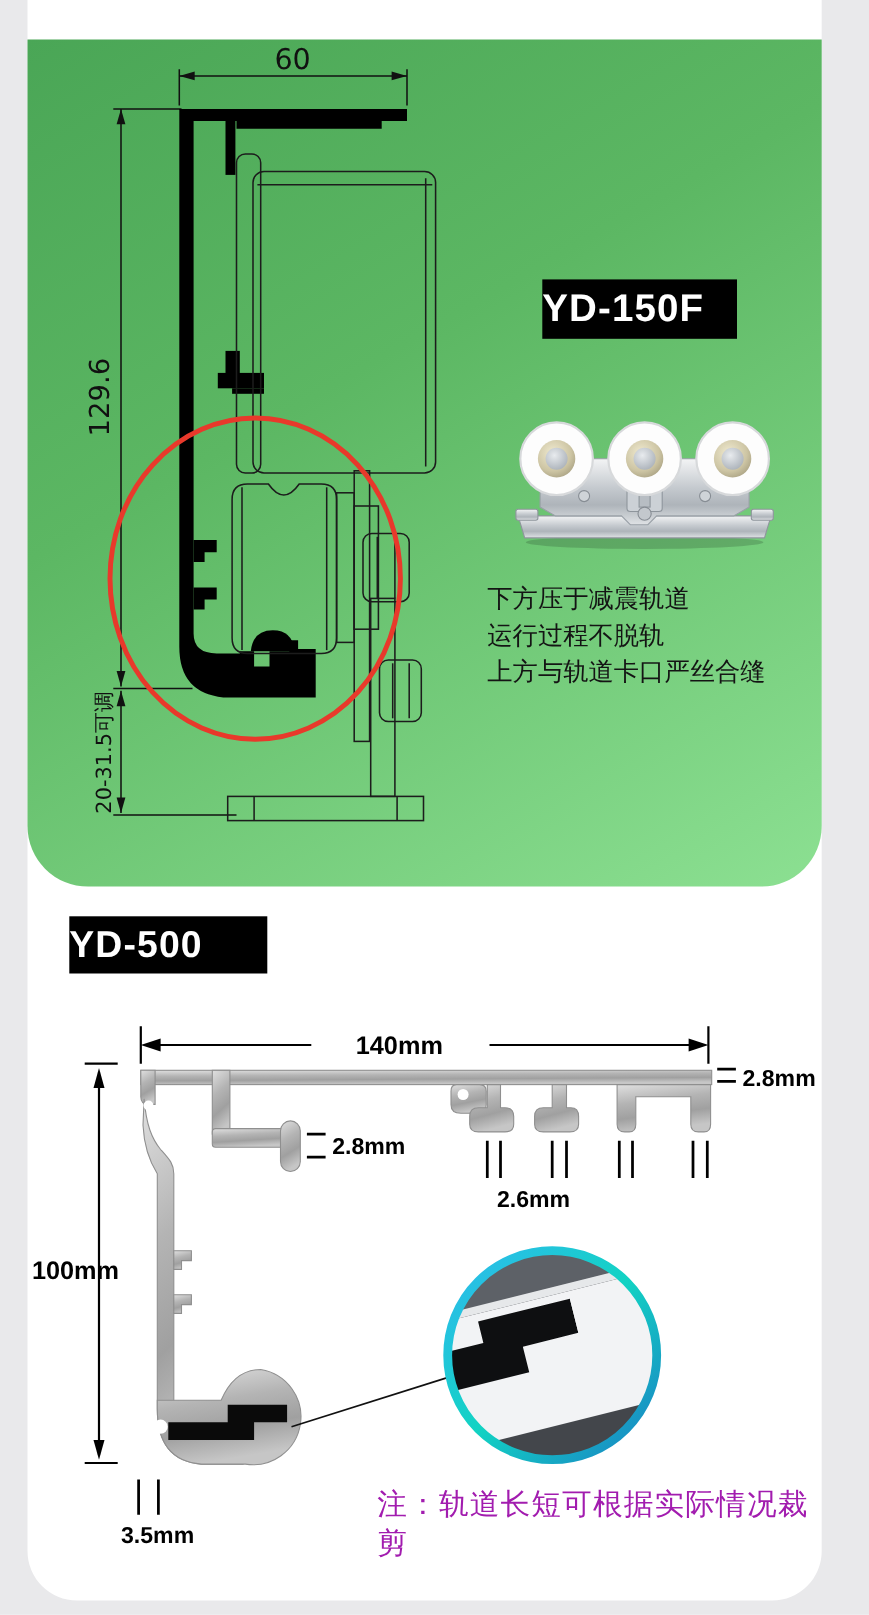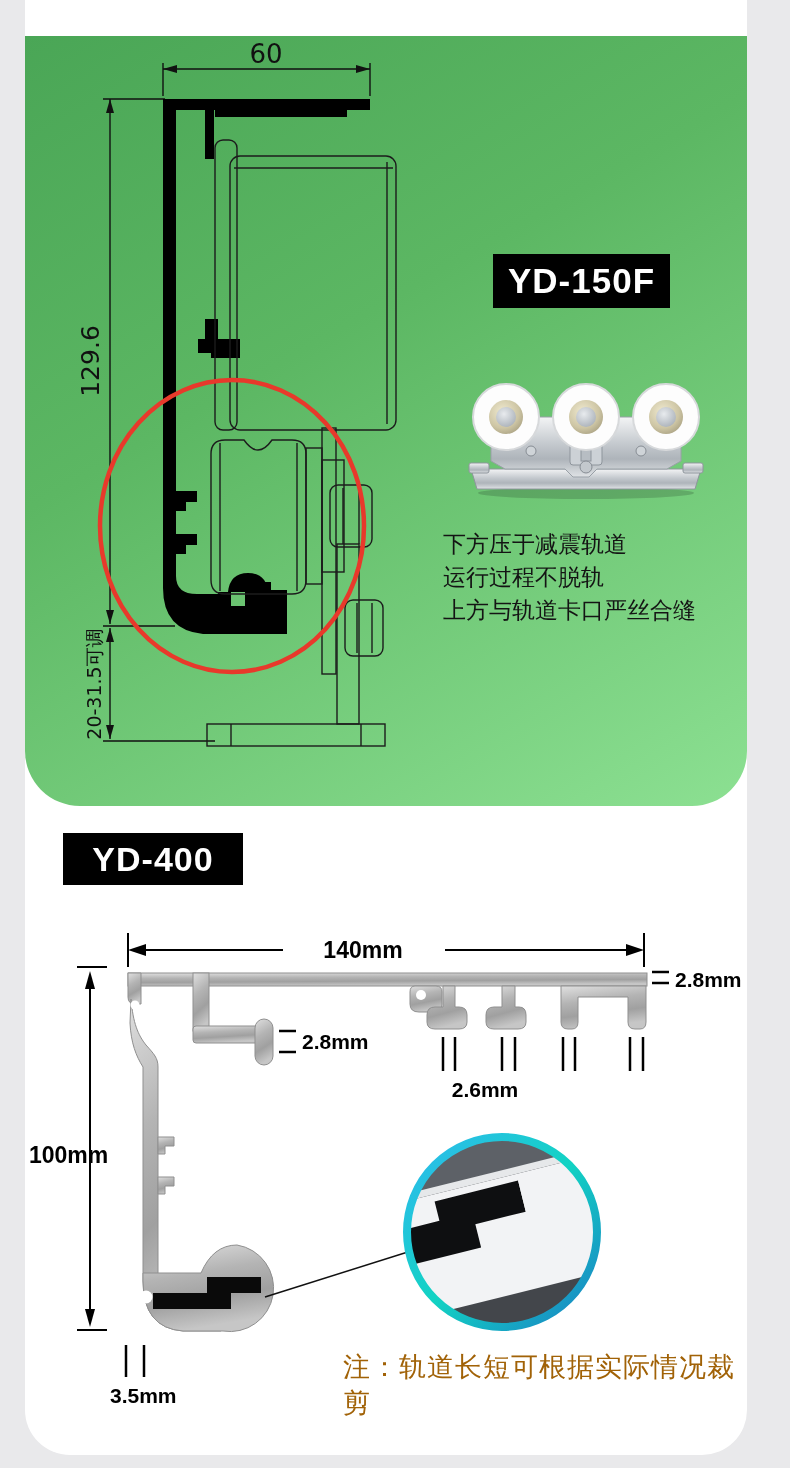--- a/index.html
+++ b/index.html
@@ -15,31 +15,31 @@
   }
   .green-panel{
     position:absolute;left:0;top:0;width:722px;height:770px;
     background:linear-gradient(150deg,#4aa656 0%,#5cb763 40%,#8ce092 100%);
     border-radius:0 0 55px 55px;
     margin-top:36px;
   }
   .abs{position:absolute;}
   .model-badge{
     background:#000;color:#fff;font-weight:bold;
-    display:flex;align-items:center;justify-content:center;
+    display:flex;align-items:center;justify-content:flex-start;
     letter-spacing:1px;
   }
   .badge-150{left:468px;top:218px;width:177px;height:54px;font-size:35px;}
   .badge-300{left:38px;top:833px;width:180px;height:52px;font-size:34px;}
   .desc-text{
     left:418px;top:492px;width:340px;text-align:left;
     font-size:23px;line-height:33px;color:#141414;font-weight:500;
   }
   .note-text{
-    left:318px;top:1349px;font-size:27px;color:#a16207;letter-spacing:1px;
+    left:318px;top:1349px;font-size:27px;color:#a21caf;letter-spacing:1px;
   }
   svg{display:block;}
   .cad-text{font-family:"DejaVu Sans", sans-serif;fill:#111;}
   .dim-bold{font-family:"Liberation Sans", sans-serif;font-weight:bold;fill:#000;}
 </style>
 </head>
 <body>
 
 <div class="card">
 
@@ -167,21 +167,21 @@
     </svg>
 
     <div class="abs desc-text">
       <div>下方压于减震轨道</div>
       <div>运行过程不脱轨</div>
       <div>上方与轨道卡口严丝合缝</div>
     </div>
   </div>
 
   <div class="abs model-badge badge-300">
-    <span>YD-400</span>
+    <span>YD-500</span>
   </div>
 
   <svg class="abs" style="left:0;top:925px" width="722" height="530" viewBox="0 0 722 530">
     <defs>
       <linearGradient id="alu" x1="0" y1="0" x2="0.25" y2="1">
         <stop offset="0" stop-color="#e0e0e0"></stop>
           <stop offset="0.4" stop-color="#b4b4b4"></stop>
         <stop offset="0.7" stop-color="#a0a0a0"></stop>
           <stop offset="1" stop-color="#c6c6c6"></stop>
       </linearGradient>

